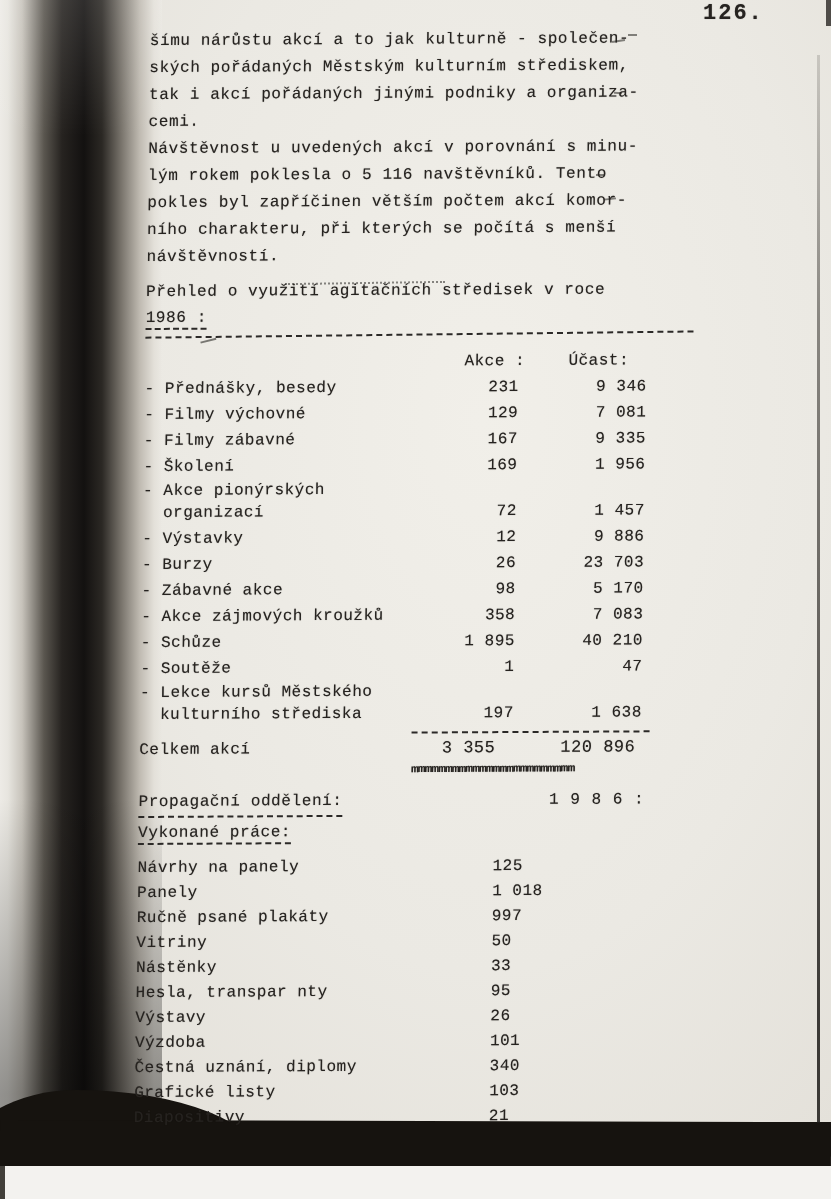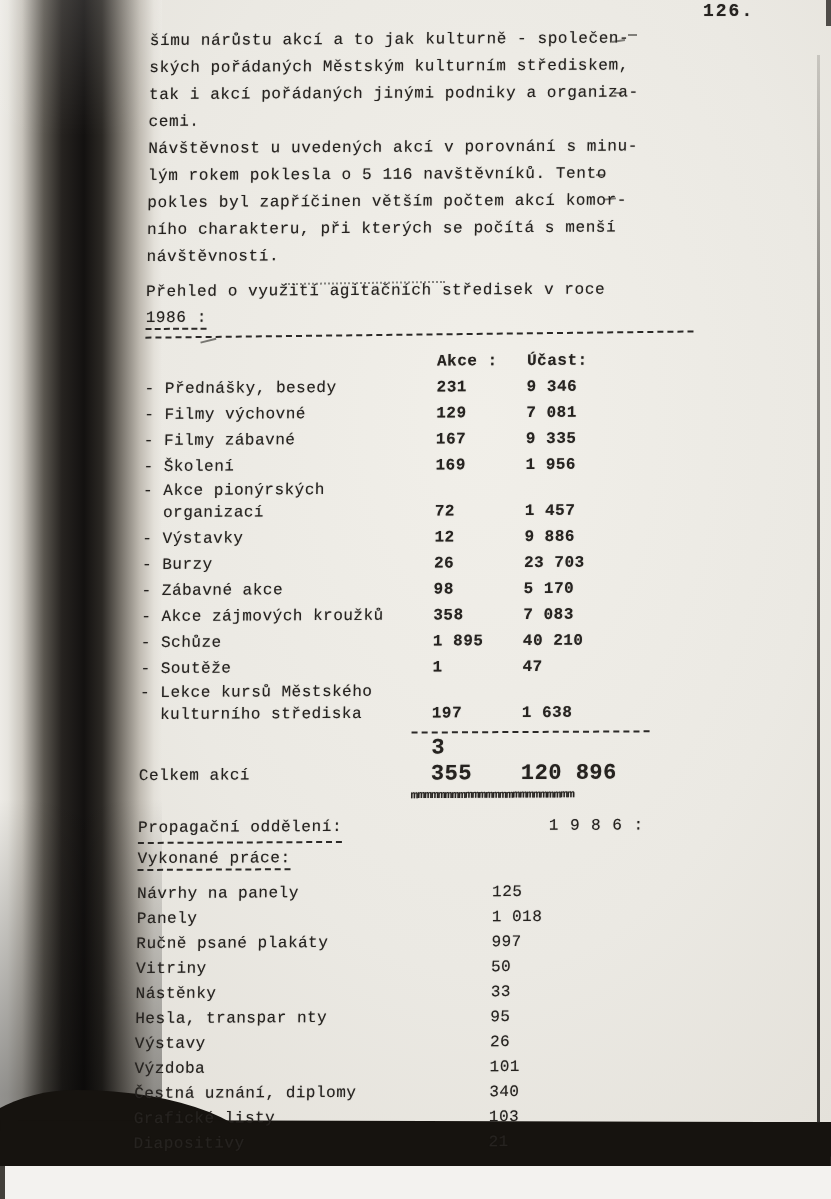--- a/index.html
+++ b/index.html
@@ -18,42 +18,42 @@
   .bottom-band{position:absolute;left:0;top:1121px;width:831px;height:46px;background:#16130f;
       transform:rotate(0.15deg);}
   .bottom-strip{position:absolute;left:0;top:1166px;width:831px;height:33px;background:#f3f2ef;}
   .bottom-sliver{position:absolute;left:0;top:1166px;width:5px;height:33px;background:#423f3a;}
   
   .right-edge{position:absolute;left:817px;top:55px;width:3px;height:1068px;
       background:linear-gradient(180deg,rgba(70,66,60,.2) 0%,rgba(55,52,47,.55) 25%,rgba(45,42,38,.7) 55%,rgba(30,28,25,.85) 90%);}
   .corner-speck{position:absolute;left:826px;top:0;width:5px;height:26px;background:rgba(40,38,34,.8);}
 
   .ink{color:#262320;text-shadow:0 0 1px rgba(38,35,32,.45);}
-  .page-number{position:absolute;left:703px;top:1px;font-size:18px;font-weight:bold;letter-spacing:2px;}
+  .page-number{position:absolute;left:703px;top:1px;font-size:22px;font-weight:bold;letter-spacing:2px;}
 
   .content{position:absolute;left:150px;top:28px;width:560px;
       transform:skewX(-0.85deg) skewY(-0.3deg);transform-origin:top left;}
 
   .para{font-size:16px;line-height:27px;letter-spacing:.6px;white-space:pre-wrap;}
 
   .heading{margin-top:8px;font-size:16px;line-height:26px;letter-spacing:.6px;}
   .dashed-u{border-bottom:2px dashed #2b2927;padding-bottom:1px;}
   .heading-rule{margin-top:4px;width:548px;border-top:2.5px dashed #2b2927;transform:rotate(-0.35deg);}
   .heading-trail{position:absolute;left:285px;top:282px;width:160px;border-top:2px dotted rgba(43,41,39,.55);transform:rotate(-0.8deg);}
   .squiggle{margin-left:55px;margin-top:3px;width:16px;border-top:2px solid rgba(43,41,39,.6);transform:rotate(-14deg);height:0;}
 
   .table{margin-top:6px;width:510px;font-size:16px;letter-spacing:.5px;}
   .trow{display:grid;grid-template-columns:292px 90px 128px;align-items:end;min-height:26px;line-height:26px;}
   .trow .tlabel{white-space:pre-wrap;line-height:22px;padding-bottom:2px;}
-  .trow .n{padding-right:8px;font-weight:bold;}
+  .trow .n{text-align:right;padding-right:8px;}
   .thead{min-height:28px;}
   .thead .n{padding-right:2px;}
   .thead .n.u2{padding-right:26px;}
   .num-rule{margin:5px 0 2px 272px;width:238px;border-top:2.5px dashed #2b2927;}
-  .total-row .n{padding-right:26px;font-size:22px;}
+  .total-row .n{padding-right:26px;font-size:17px;}
   .total-row .n.ucast{padding-right:14px;}
   .m-rule{margin-left:272px;width:240px;font-size:13px;font-weight:bold;letter-spacing:-1px;line-height:16px;
       transform:scaleY(.85);overflow:hidden;white-space:nowrap;}
 
   .prop-head{margin-top:10px;display:flex;justify-content:space-between;width:510px;
       font-size:16px;line-height:26px;letter-spacing:.6px;}
   .prop-head .year{letter-spacing:1px;padding-right:4px;}
   .prop-sub{font-size:16px;line-height:26px;letter-spacing:.6px;margin-top:2px;}
 
   .list{margin-top:10px;width:470px;font-size:16px;letter-spacing:.5px;}

